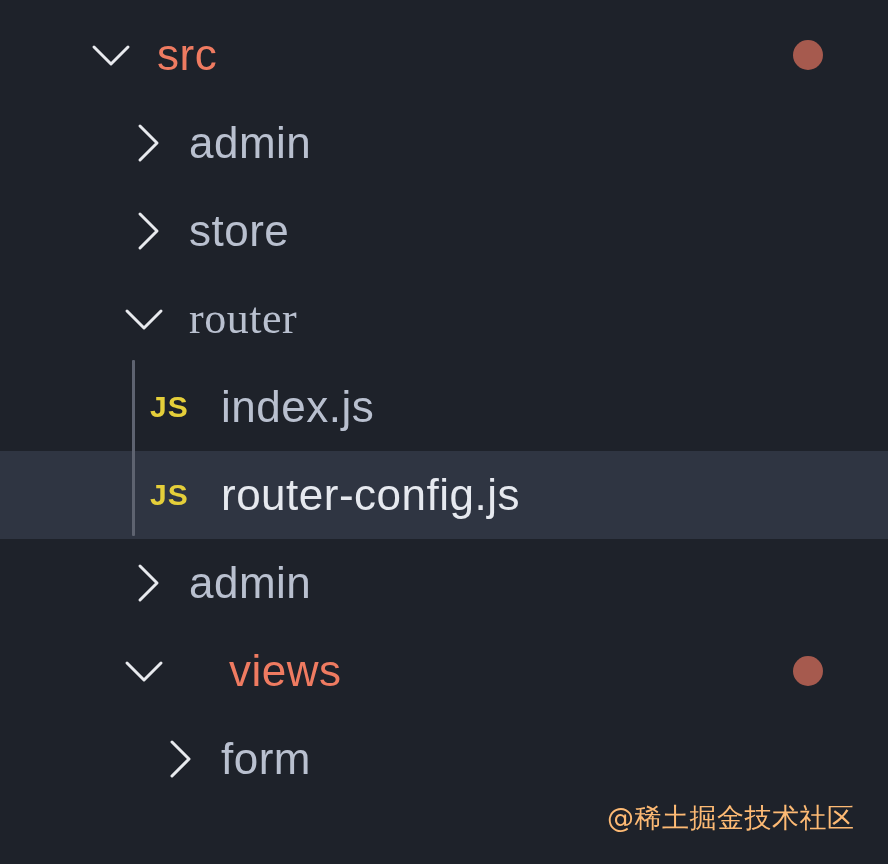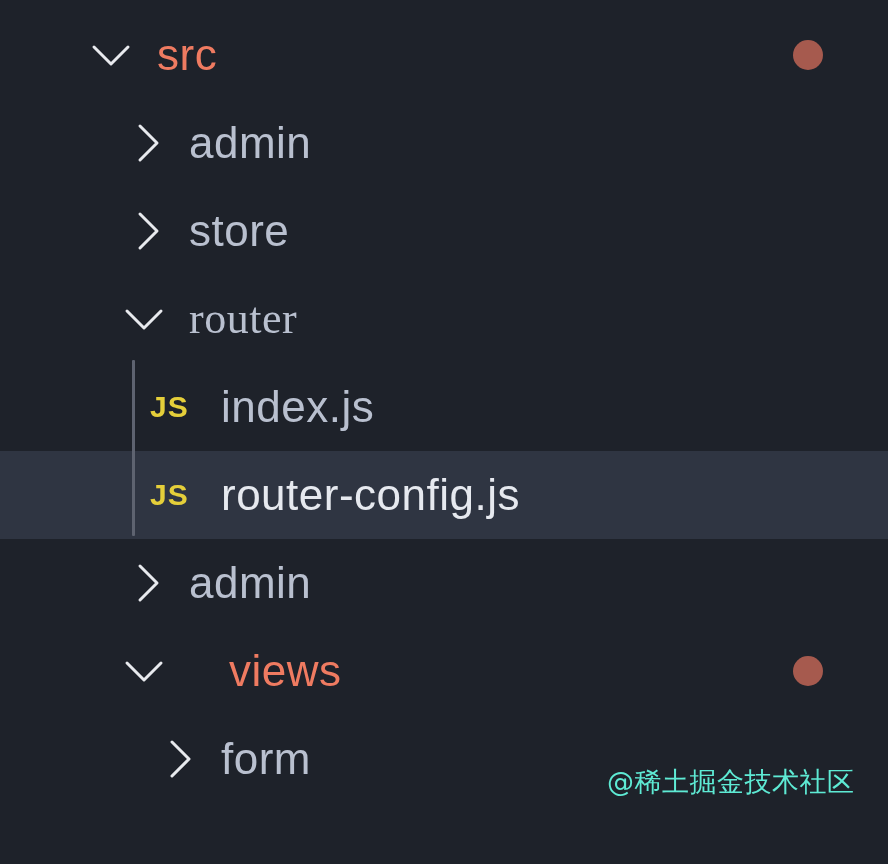--- a/index.html
+++ b/index.html
@@ -32,21 +32,21 @@
   }
   .dot {
     position:absolute; left:793px; width:30px; height:30px; border-radius:50%;
     background:#a65a4e; top:29px;
   }
   .guide {
     position:absolute; left:132px; top:360px; width:3px; height:176px;
     background:#5e6370; border-radius:1px;
   }
   .watermark {
-    position:absolute; left:607px; top:764px; font-size:27px; color:#5eead4;
+    position:absolute; left:607px; top:800px; font-size:27px; color:#fdba74;
     font-family:"DejaVu Sans", sans-serif; letter-spacing:0.5px;
   }
 </style>
 </head>
 <body>
 
 <div class="tree">
 
   <div class="row">
     <span class="chev" style="left:91px;">

